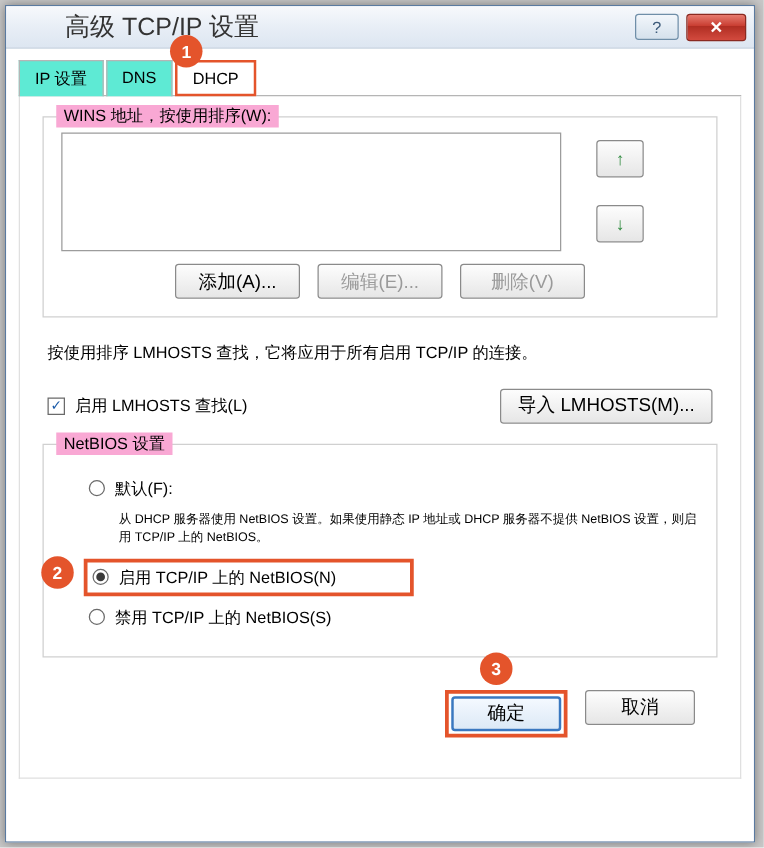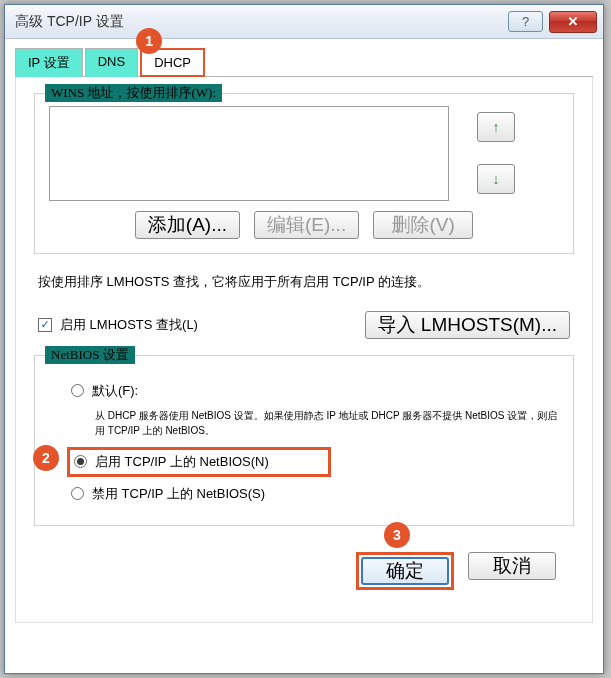--- a/index.html
+++ b/index.html
@@ -25,21 +25,22 @@
   height: 34px;
   background: linear-gradient(180deg, #f7f9fc 0%, #e8eef6 50%, #dde6f1 100%);
   border-bottom: 1px solid #b8c6d8;
   display: flex;
   align-items: center;
   padding: 0 0 0 10px;
 }
 .titlebar .title {
   flex: 1;
   color: #333;
-  font-size: 14px;
+  font-size: 20px;
+  margin-left: 37px;
 }
 .winbtn {
   display: flex;
   align-items: center;
   justify-content: center;
   width: 43px;
   height: 21px;
   margin-right: 6px;
   border: 1px solid #6f8ea8;
   border-radius: 3px;
@@ -107,24 +108,23 @@
 .group {
   border: 1px solid #d0d0d0;
   padding: 12px 14px 14px 14px;
   margin-bottom: 10px;
   position: relative;
 }
 .group > .legend {
   position: absolute;
   top: -10px;
   left: 10px;
-  background: #0f766e;
+  background: #f9a8d4;
   padding: 0 6px;
   font-size: 13px;
-  font-family: Liberation Serif, serif;
 }
 .listbox {
   width: 400px;
   height: 95px;
   border: 1px solid #9c9c9c;
   background: #fff;
   display: inline-block;
   vertical-align: top;
 }
 .arrowcol {
@@ -156,21 +156,21 @@
 }
 .btn {
   min-width: 100px;
   height: 28px;
   border: 1px solid #8a8a8a;
   border-radius: 3px;
   background: linear-gradient(180deg,#fdfdfd,#e6e6e6);
   display: inline-flex;
   align-items: center;
   justify-content: center;
-  font-size: 19px;
+  font-size: 15px;
   padding: 0 12px;
 }
 .btn.disabled { color: #9a9a9a; }
 .note {
   margin: 18px 0 18px 4px;
   font-size: 13px;
   line-height: 1.6;
 }
 .checkrow {
   display: flex;

